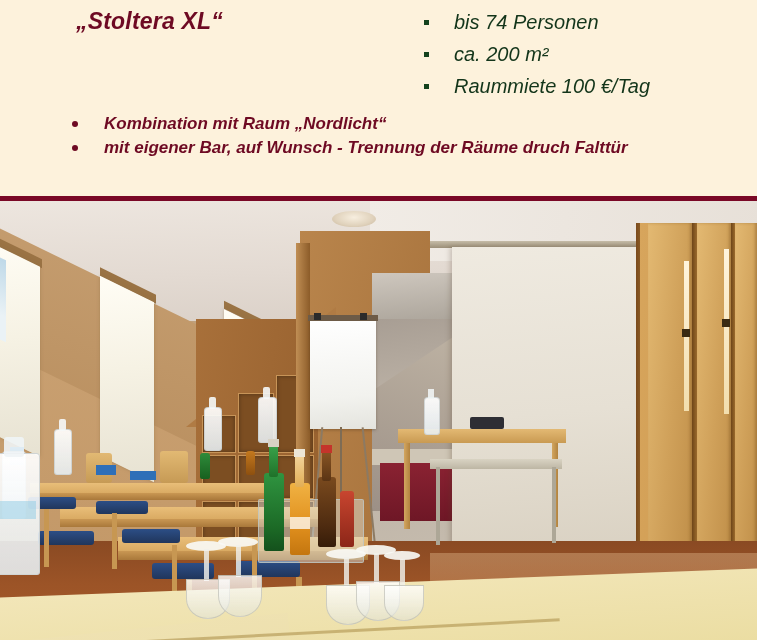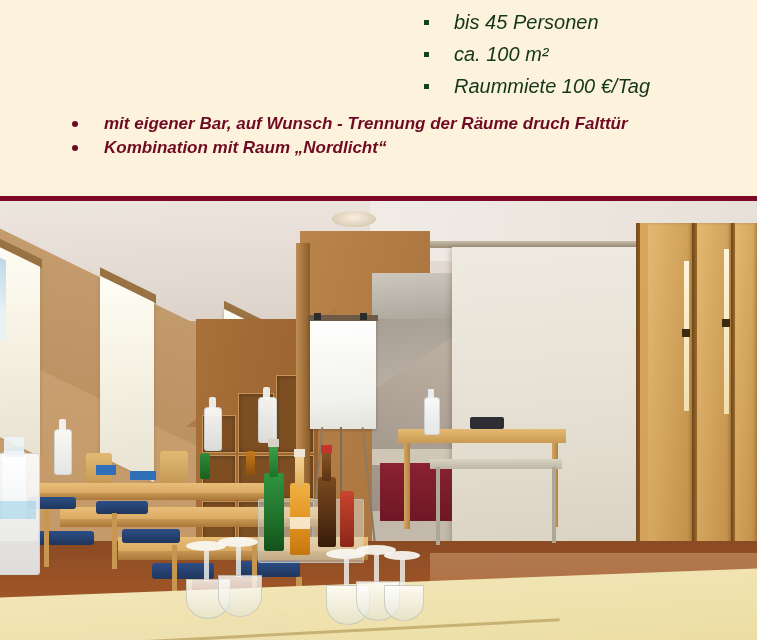--- a/index.html
+++ b/index.html
@@ -345,45 +345,46 @@
   }
 </style>
 </head>
 <body>
 
 <div id="page">
 
   <div id="header-block">
 
     <div id="room-title">
+      <span class="tline">„Stoltera XL“</span>
     </div>
 
     <ul id="specs-list">
       <li>
         <span class="bullet-sq"></span>
-        <span>bis 45 Personen</span>
+        <span>bis 74 Personen</span>
       </li>
       <li>
         <span class="bullet-sq"></span>
-        <span>ca. 100 m²</span>
+        <span>ca. 200 m²</span>
       </li>
       <li>
         <span class="bullet-sq"></span>
         <span>Raummiete 100 €/Tag</span>
       </li>
     </ul>
 
     <ul id="features-list">
       <li>
         <span class="bullet-dot"></span>
-        <span>mit eigener Bar, auf Wunsch - Trennung der Räume druch Falttür</span>
+        <span>Kombination mit Raum „Nordlicht“</span>
       </li>
       <li>
         <span class="bullet-dot"></span>
-        <span>Kombination mit Raum „Nordlicht“</span>
+        <span>mit eigener Bar, auf Wunsch - Trennung der Räume druch Falttür</span>
       </li>
     </ul>
   </div>
 
   <div id="divider-rule"></div>
 
   <div id="room-photo">
 
     <div class="ph ceiling"></div>
     <div class="ph ceiling-right"></div>

